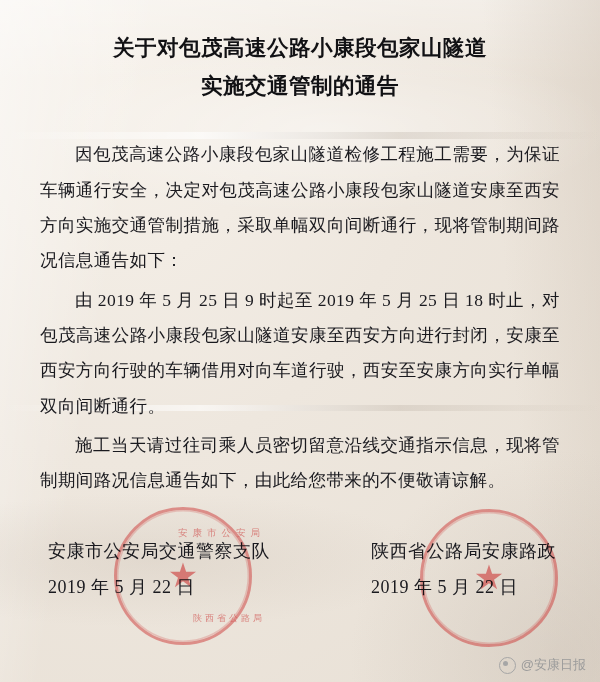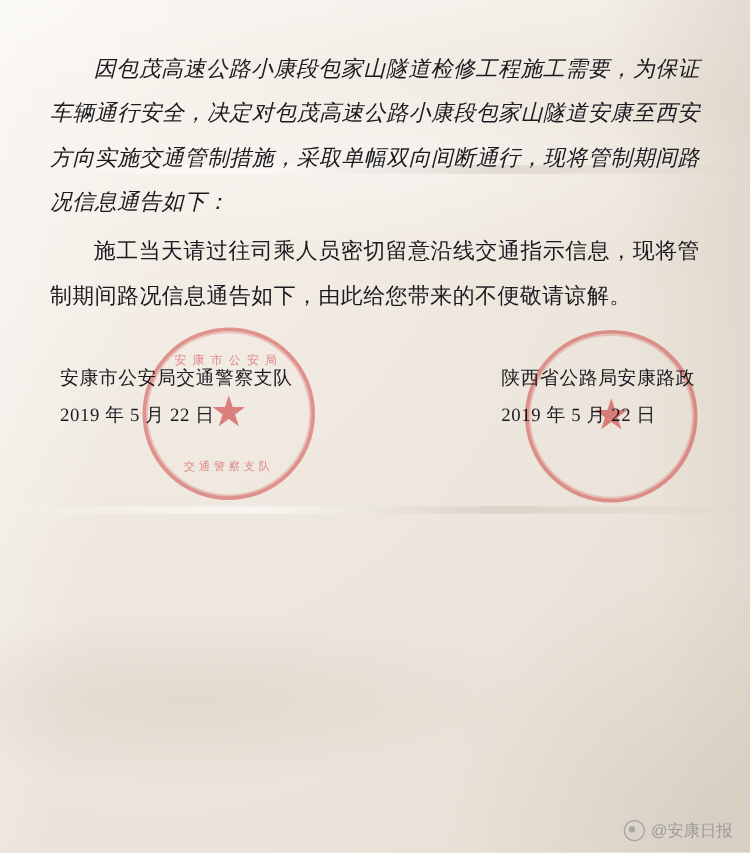--- a/index.html
+++ b/index.html
@@ -74,37 +74,36 @@
     font-size: 17.5px;
     line-height: 2.02;
     text-align: justify;
     text-justify: inter-ideograph;
     text-indent: 2em;
     margin: 0 0 4px 0;
     color: #1a1a1f;
     letter-spacing: 0.4px;
   }
   .para.first {
-    margin-top: 16px;
-    font-style: italic;
+    margin-top: 32px;
   }
   .para.tight {
     margin-bottom: 2px;
   }
 
   .signatures {
     position: relative;
     margin-top: 34px;
     display: flex;
     justify-content: space-between;
     padding: 0 4px 0 8px;
   }
   .sig-block {
     position: relative;
-    font-size: 15px;
+    font-size: 18px;
     line-height: 2.0;
     letter-spacing: 0.5px;
     color: #1a1a1f;
     white-space: nowrap;
   }
   .sig-block .sig-line {
     display: block;
   }
   .sig-block.right {
     text-align: left;
@@ -140,37 +139,38 @@
     margin-left: -17px;
     margin-top: -17px;
     color: rgba(201, 36, 36, 0.75);
     font-size: 34px;
     line-height: 34px;
     text-align: center;
   }
   .seal .seal-text-top,
   .seal .seal-text-bottom {
     position: absolute;
-    left: 0;
+    left: 16px;
     width: 132px;
-    text-align: center;
+    text-align: right;
     color: rgba(201, 36, 36, 0.70);
     font-size: 9.5px;
     letter-spacing: 5px;
     font-family: Liberation Sans, sans-serif;
   }
   .seal .seal-text-top { top: 17px; }
   .seal .seal-text-bottom { bottom: 17px; letter-spacing: 3px; font-size: 9px; }
 
   .watermark {
     position: absolute;
     right: 14px;
     bottom: 8px;
     z-index: 8;
     display: flex;
+    align-items: center;
     gap: 5px;
     color: #9b9b9b;
     font-size: 13px;
     font-family: "Liberation Sans", sans-serif;
   }
   .weibo-eye {
     display: inline-block;
     width: 15px;
     height: 15px;
     border-radius: 50%;
@@ -194,31 +194,34 @@
 <div class="page">
 
   <div class="paper-shade-1"></div>
   <div class="paper-shade-2"></div>
   <div class="crease" style="left:0; top:132px; width:600px; height:7px;"></div>
   <div class="crease" style="left:0; top:405px; width:600px; height:6px;"></div>
 
   <div class="doc-body">
 
     <div class="title">
+      <span>关于对包茂高速公路小康段包家山隧道</span>
+      <span class="line2">实施交通管制的通告</span>
     </div>
 
     <p class="para first">因包茂高速公路小康段包家山隧道检修工程施工需要，为保证车辆通行安全，决定对包茂高速公路小康段包家山隧道安康至西安方向实施交通管制措施，采取单幅双向间断通行，现将管制期间路况信息通告如下：</p>
+    <p class="para">由 2019 年 5 月 25 日 9 时起至 2019 年 5 月 25 日 18 时止，对包茂高速公路小康段包家山隧道安康至西安方向进行封闭，安康至西安方向行驶的车辆借用对向车道行驶，西安至安康方向实行单幅双向间断通行。</p>
     <p class="para">施工当天请过往司乘人员密切留意沿线交通指示信息，现将管制期间路况信息通告如下，由此给您带来的不便敬请谅解。</p>
 
     <div class="signatures">
 
       <div class="seal seal-left">
         <div class="seal-text-top">安康市公安局</div>
         <div class="star">★</div>
-        <div class="seal-text-bottom">交通警察支队</div>
+        <div class="seal-text-bottom">陕西省公路局</div>
       </div>
 
       <div class="seal seal-right">
         <div class="star">★</div>
       </div>
 
       <div class="sig-block left">
         <span class="sig-line">安康市公安局交通警察支队</span>
         <span class="sig-line">2019 年 5 月 22 日</span>
       </div>

